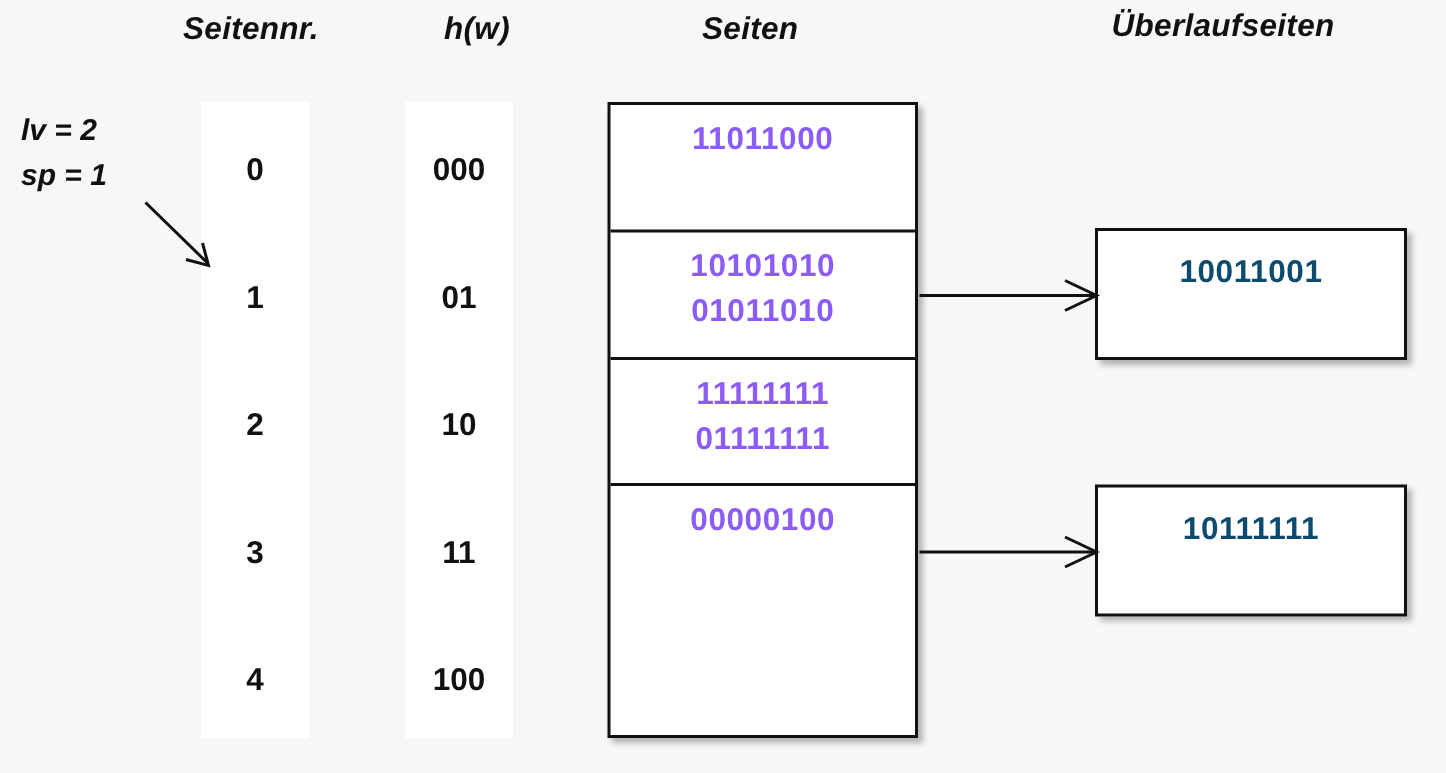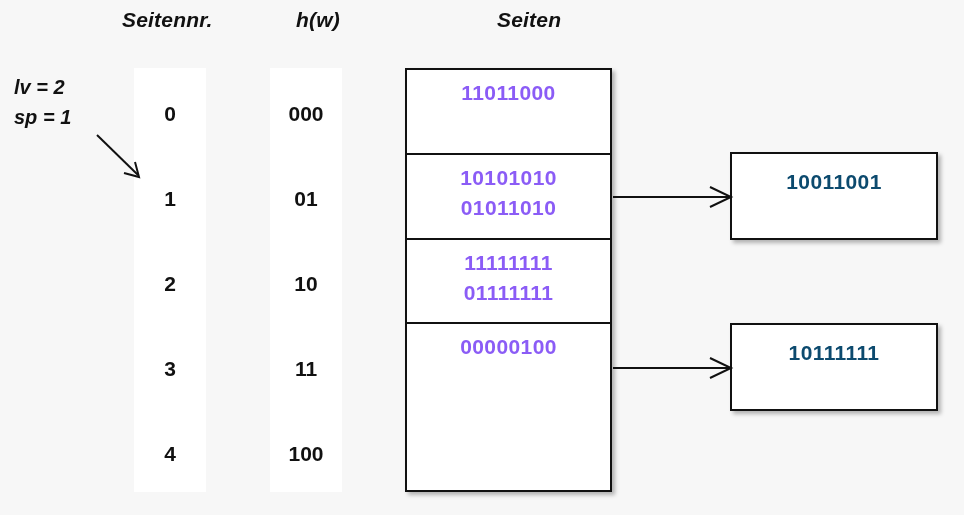--- a/index.html
+++ b/index.html
@@ -25,21 +25,21 @@
     position: absolute;
     font-style: italic;
     font-weight: 600;
     font-size: 21px;
     letter-spacing: 0.2px;
     white-space: nowrap;
     color: #111111;
   }
   #hdr-seitennr { left: 122px;  top: 8px; }
   #hdr-hw       { left: 296px;  top: 8px; text-align: center; }
-  #hdr-seiten   { left: 497px;  top: 8px; }
+  #hdr-seiten   { left: 468px;  top: 8px; }
   #hdr-ueber    { left: 741px;  top: 6px; }
 
   
   #params {
     position: absolute;
     left: 14px;
     top: 72px;
     font-style: italic;
     font-weight: 600;
     font-size: 20px;
@@ -133,20 +133,21 @@
   }
 </style>
 </head>
 <body>
 
 <div id="canvas">
 
   <div class="col-header" id="hdr-seitennr">Seitennr.</div>
   <div class="col-header" id="hdr-hw">h(w)</div>
   <div class="col-header" id="hdr-seiten">Seiten</div>
+  <div class="col-header" id="hdr-ueber">Überlaufseiten</div>
 
   <div id="params">
     <div>lv = 2</div>
     <div>sp = 1</div>
   </div>
 
   <div class="col-strip" id="strip-seitennr">
     <div class="col-cell" style="top:34px">0</div>
     <div class="col-cell" style="top:119px">1</div>
     <div class="col-cell" style="top:204px">2</div>

